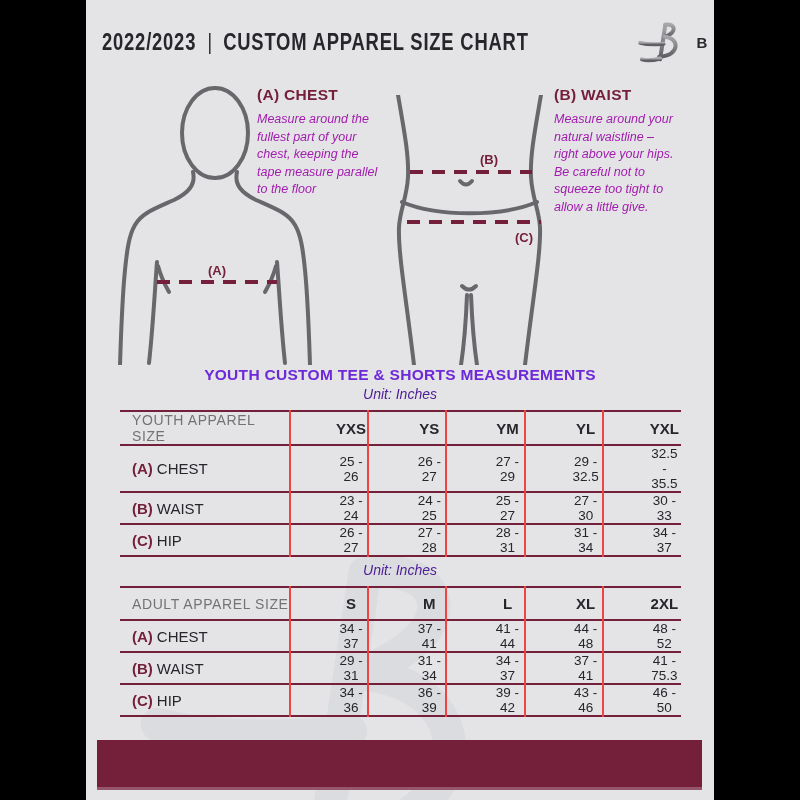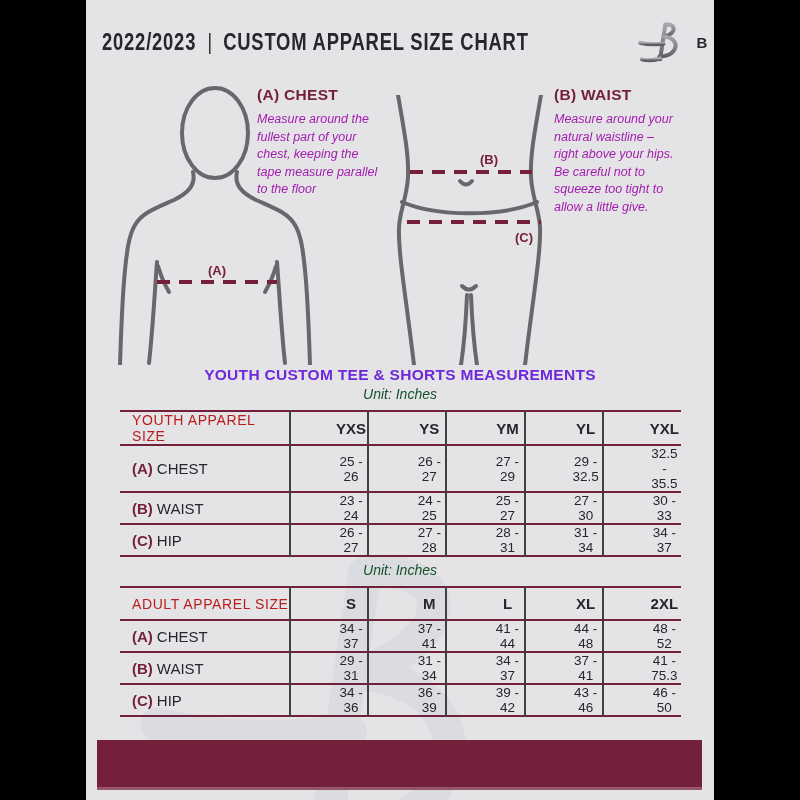--- a/index.html
+++ b/index.html
@@ -26,33 +26,33 @@
   
   .fig{position:absolute;}
   .fig-upper{left:25px;top:85px;}
   .fig-lower{left:306px;top:95px;}
   .fig path,.fig ellipse{fill:none;stroke:#68686C;stroke-width:4;stroke-linecap:round;}
   .fig .dash{stroke:#74203A;stroke-width:4;stroke-dasharray:13 9;stroke-linecap:butt;}
   .fig text{font-family:"Liberation Sans",sans-serif;font-size:13px;font-weight:700;fill:#74203A;}
 
   
   .section-title{position:absolute;left:0;right:0;text-align:center;font-size:15.5px;font-weight:700;color:#6d28d9;letter-spacing:0.3px;}
-  .unit{position:absolute;left:0;right:0;text-align:center;font-size:14px;font-style:italic;color:#14532d;}
+  .unit{position:absolute;left:0;right:0;text-align:center;font-size:14px;font-style:italic;color:#4c1d95;}
   .youth-title{top:366px;} .youth-unit{top:386px;}
   .adult-title{top:542px;} .adult-unit{top:562px;}
 
   
   .size-table{position:absolute;left:34px;width:561px;border-collapse:collapse;table-layout:fixed;border-bottom:2px solid #74203A;}
   .youth-table{top:410px;} .adult-table{top:586px;}
   .size-table col.c0{width:170px;}
   .size-table tr{border-top:2px solid #74203A;}
   .size-table td{height:29px;padding:0;text-align:center;color:#26262B;font-size:13.5px;}
-  .size-table td + td{border-left:2px solid #404040;padding-left:44px;}
+  .size-table td + td{border-left:2px solid #ef4444;padding-left:44px;}
   .size-table tr.head td{height:31px;}
-  .size-table .col-label{text-align:left;padding-left:12px;font-size:14px;letter-spacing:0.6px;color:#b91c1c;}
+  .size-table .col-label{text-align:left;padding-left:12px;font-size:14px;letter-spacing:0.6px;color:#737373;}
   .size-table .col-size{font-weight:700;font-size:15px;}
   .size-table .row-label{text-align:left;padding-left:12px;font-size:15px;}
   .size-table .prefix{color:#74203A;font-weight:700;margin-right:4px;}
 
   
   .watermark{position:absolute;left:28px;top:538px;z-index:0;}
   .watermark path{fill:none;stroke:#DBDCDF;stroke-width:4.6;stroke-linecap:round;}
   .size-table,.section-title,.unit{z-index:1;}
   .footer-bar{position:absolute;left:11px;top:740px;width:605px;height:47px;background:#74203A;border-bottom:3px solid #96566B;}
 </style>

